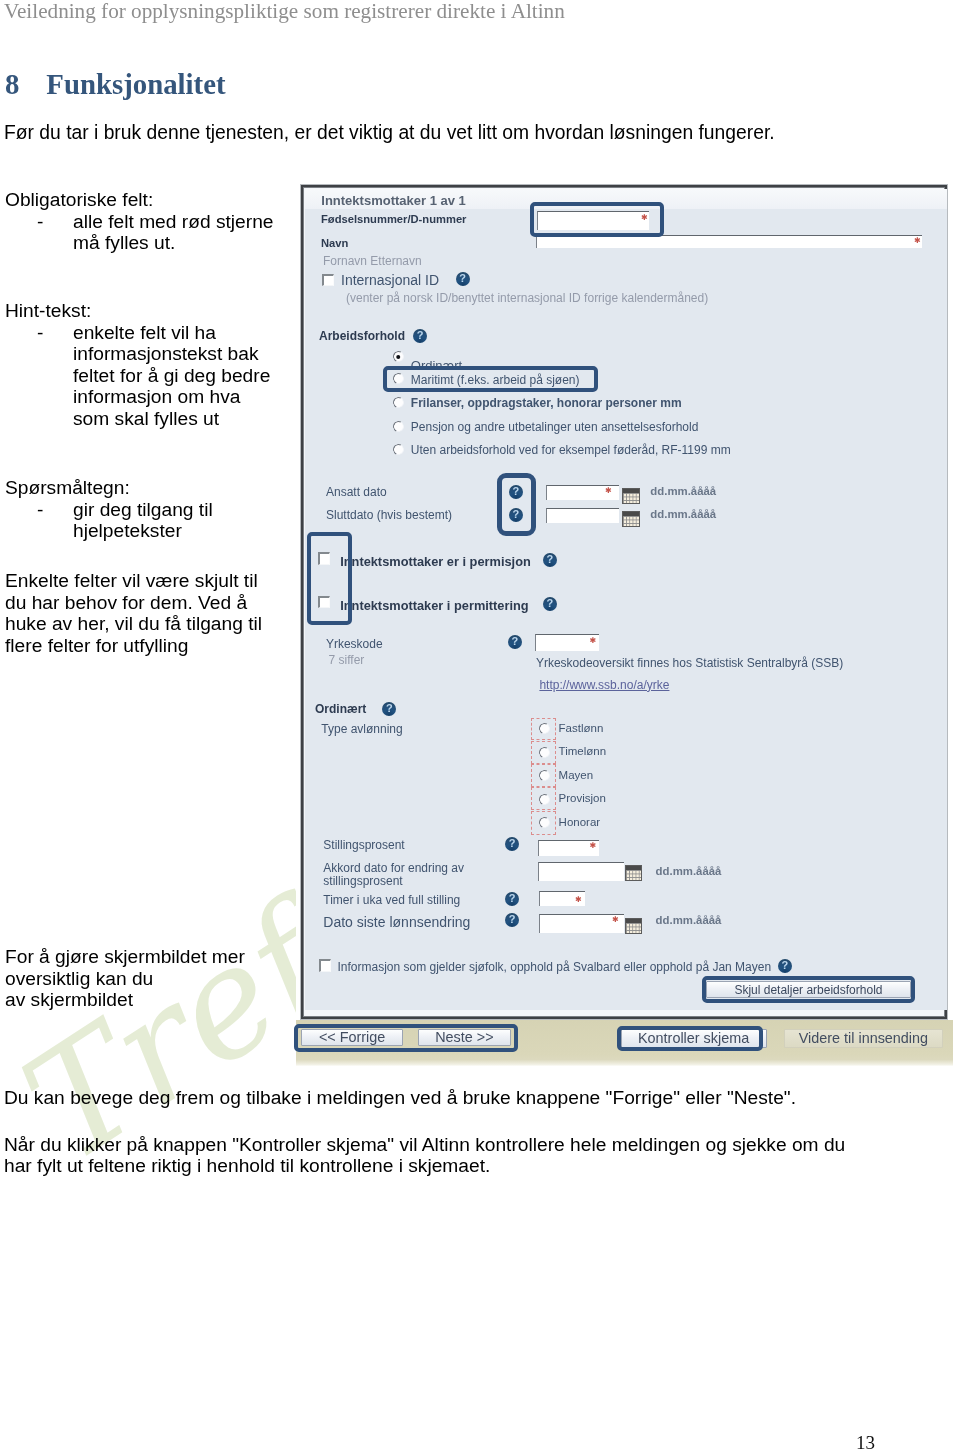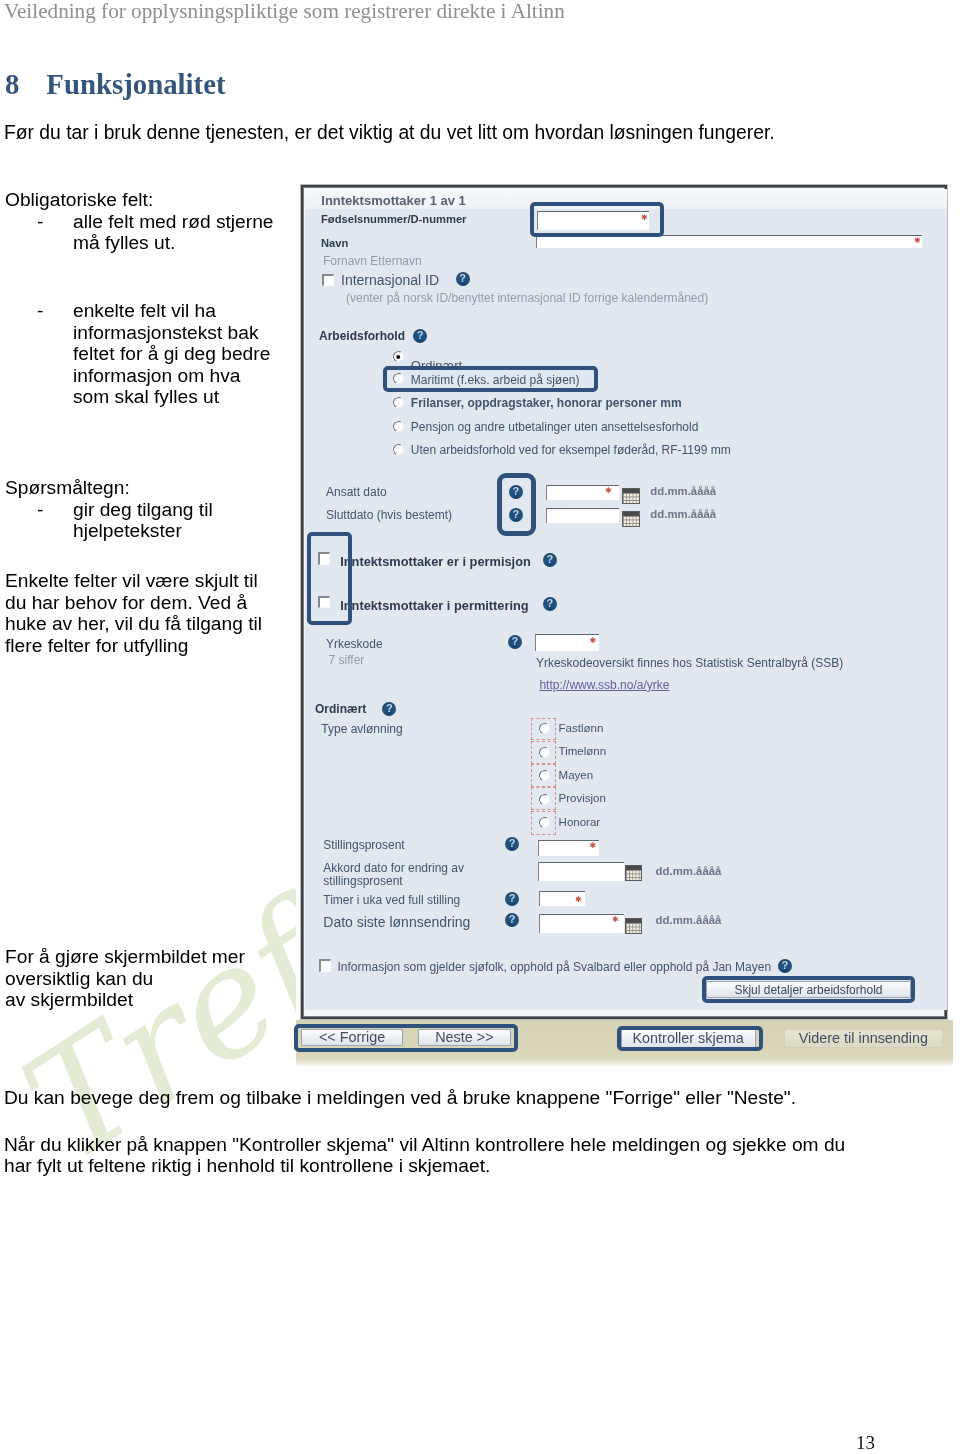--- a/index.html
+++ b/index.html
@@ -118,20 +118,21 @@
   <div class="abs note" id="note-1">
     <div class="nhead">Obligatoriske felt:</div>
     <div class="nitem">
       <span class="ndash">-</span>
       <div class="nline">alle felt med rød stjerne</div>
       <div class="nline">må fylles ut.</div>
     </div>
   </div>
 
   <div class="abs note" id="note-2">
+    <div class="nhead">Hint-tekst:</div>
     <div class="nitem">
       <span class="ndash">-</span>
       <div class="nline">enkelte felt vil ha</div>
       <div class="nline">informasjonstekst bak</div>
       <div class="nline">feltet for å gi deg bedre</div>
       <div class="nline">informasjon om hva</div>
       <div class="nline">som skal fylles ut</div>
     </div>
   </div>
 
@@ -272,18 +273,18 @@
     <div class="sl dfmt" style="left:359.6px;top:731.6px;font-size:12.0px;">dd.mm.åååå</div>
     <div class="chk" style="left:22.8px;top:777.4px;width:12.5px;height:12.5px;"></div>
     <div class="sl" style="left:41.5px;top:778.0px;font-size:12.0px;">Informasjon som gjelder sjøfolk, opphold på Svalbard eller opphold på Jan Mayen</div>
     <div class="qm" style="left:481.9px;top:776.6px;width:14.0px;height:14.0px;">?</div>
     <div class="sbtn" style="left:410.1px;top:798.6px;width:204.7px;height:17.7px;line-height:16px;">Skjul detaljer arbeidsforhold</div>
     <div class="hlbox" style="left:405.7px;top:794.2px;width:213.6px;height:26.6px;"></div>
     <div class="footerbar" style="left:0.2px;top:838.0px;width:656.7px;height:46.0px;"></div>
     <div class="sbtn nav" style="left:4.9px;top:847.2px;width:102.4px;height:17.1px;line-height:15px;">&lt;&lt; Forrige</div>
     <div class="sbtn nav" style="left:121.6px;top:847.2px;width:93.5px;height:17.1px;line-height:15px;">Neste &gt;&gt;</div>
     <div class="hlbox" style="left:-2.5px;top:841.7px;width:224.0px;height:28.4px;"></div>
-    <div class="sbtn nav" style="left:324.6px;top:846.9px;width:135px;height:19.1px;line-height:17px;">Kontroller skjema</div>
+    <div class="sbtn nav" style="left:324.6px;top:846.9px;width:146px;height:19.1px;line-height:17px;">Kontroller skjema</div>
     <div class="hlbox" style="left:320.9px;top:844.3px;width:146.2px;height:24.3px;"></div>
     <div class="sbtn dis nav" style="left:487.7px;top:846.9px;width:159.4px;height:19.1px;line-height:17px;">Videre til innsending</div>
   </div>
 
 </div>
 
 </body></html>

